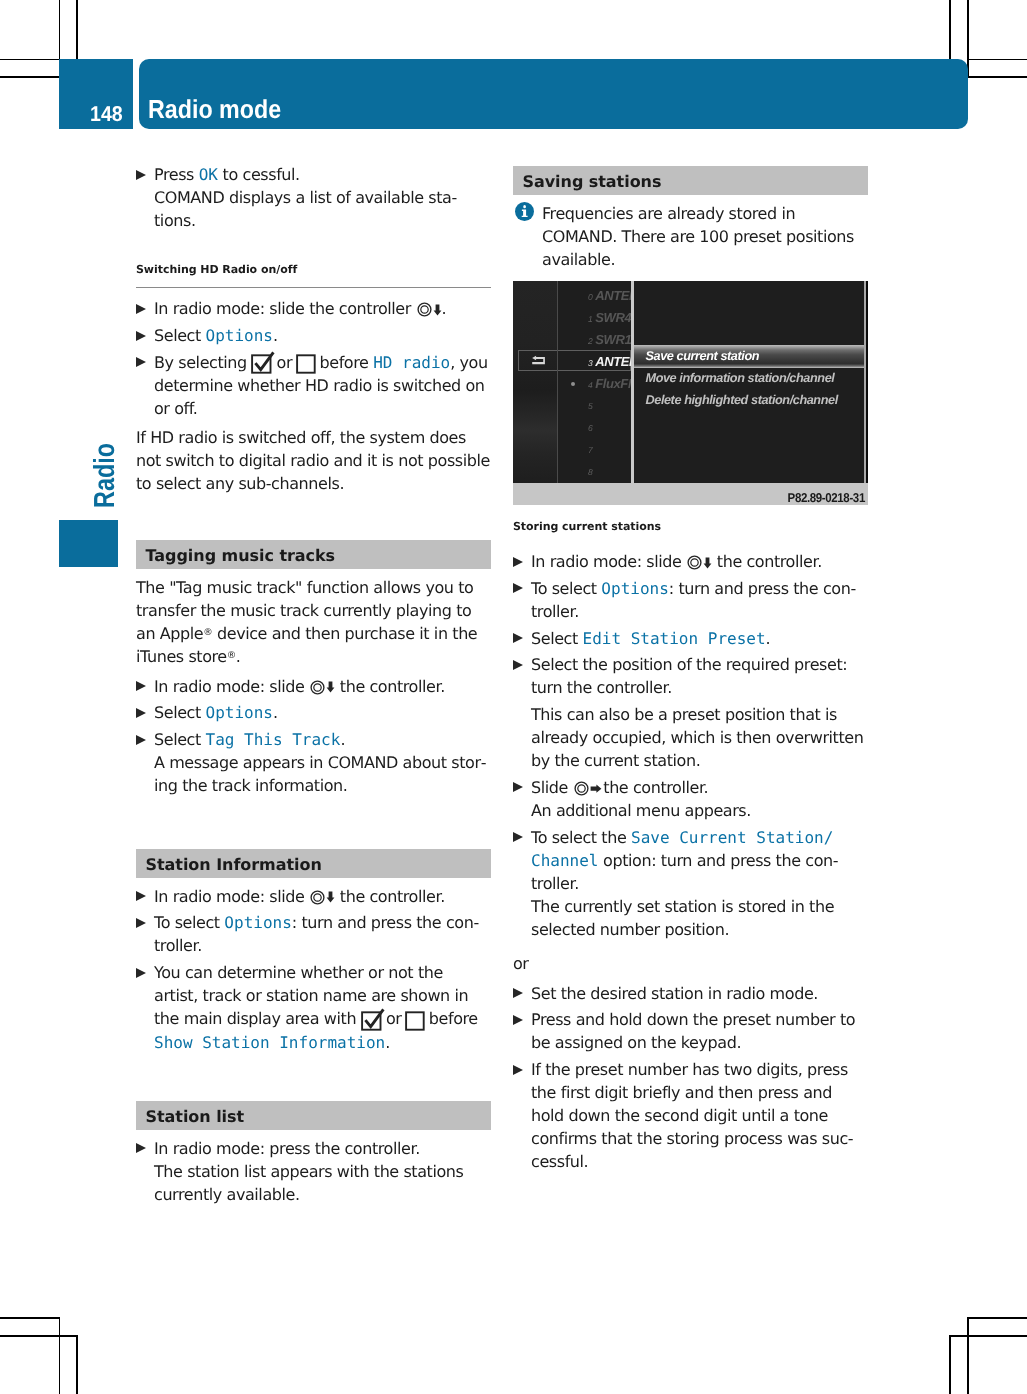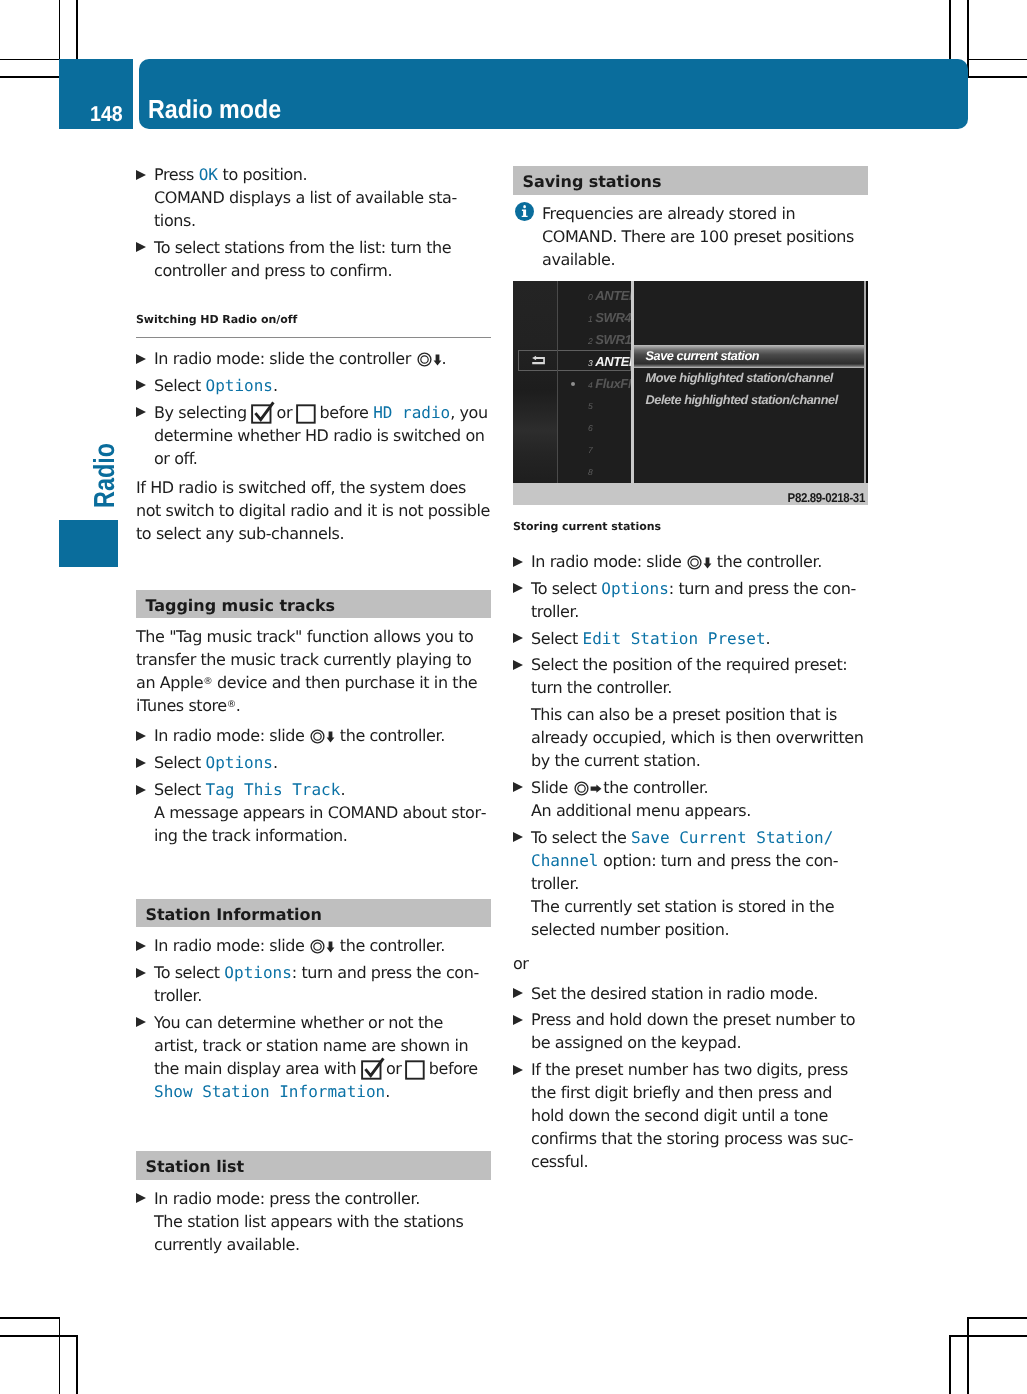--- a/index.html
+++ b/index.html
@@ -125,23 +125,22 @@
     <b>148</b>
   </div>
   <div class="hdr-title">
     <b>Radio mode</b>
   </div>
 
   <div class="sidelabel">Radio</div>
   <div class="sidetab"></div>
 
   <div class="col colL" id="colL">
-      <div class="li"><span class="arw"></span><span>Press </span><span class="mono">OK</span><span> to position.</span></div>
+      <div class="li"><span class="arw"></span><span>Press </span><span class="mono">OK</span><span> to cessful.</span></div>
       <div class="cont">COMAND displays a list of available sta­tions.</div>
-      <div class="li"><span class="arw"></span><span>To select stations from the list: turn the controller and press to confirm.</span></div>
       <div class="gap" style="height:23.5px"></div>
       <div class="sub ruled">Switching HD Radio on/off</div>
       <div class="gap-xs" style="height:9px"></div>
       <div class="li"><span class="arw"></span><span>In radio mode: slide the controller </span><span class="ic icon-ctrl"><svg width="15" height="15" viewBox="0 0 15 15" xmlns="http://www.w3.org/2000/svg">
             <circle cx="7.5" cy="7.5" r="6.4" fill="none" stroke="#252525" stroke-width="1.35"></circle>
             <circle cx="7.5" cy="7.5" r="3.7" fill="none" stroke="#252525" stroke-width="1.2"></circle>
           </svg></span><span class="ic icon-arrow"><svg width="9" height="12" viewBox="0 0 9 12" xmlns="http://www.w3.org/2000/svg">
             <path d="M2.6 0.6 H6.4 V6.4 H8.4 L4.5 11.4 L0.6 6.4 H2.6 Z" fill="#252525"></path>
           </svg></span><span>.</span></div>
       <div class="li"><span class="arw"></span><span>Select </span><span class="mono">Options</span><span>.</span></div>
@@ -221,21 +220,21 @@
             <div class="pr"><span class="dot"></span><span class="pn">4</span><span class="pnm">FluxFM</span></div>
             <div class="pr"><span class="pn">5</span><span class="pnm"></span></div>
             <div class="pr"><span class="pn">6</span><span class="pnm"></span></div>
             <div class="pr"><span class="pn">7</span><span class="pnm"></span></div>
             <div class="pr"><span class="pn">8</span><span class="pnm"></span></div>
           </div>
     <div class="vdiv2"></div>
     <div class="pmenu">
             <div class="mspacer"></div>
             <div class="mi mi-sel">Save current station</div>
-            <div class="mi">Move highlighted station/channel</div>
+            <div class="mi">Move information station/channel</div>
             <div class="mi">Delete highlighted station/channel</div>
           </div>
     <div class="rightline"></div>
     <div class="rightedge"></div>
   </div>
   <div class="cap">
           <b>P82.89-0218-31</b>
         </div>
 </div>
       <div class="gap-s" style="height:11px"></div>

